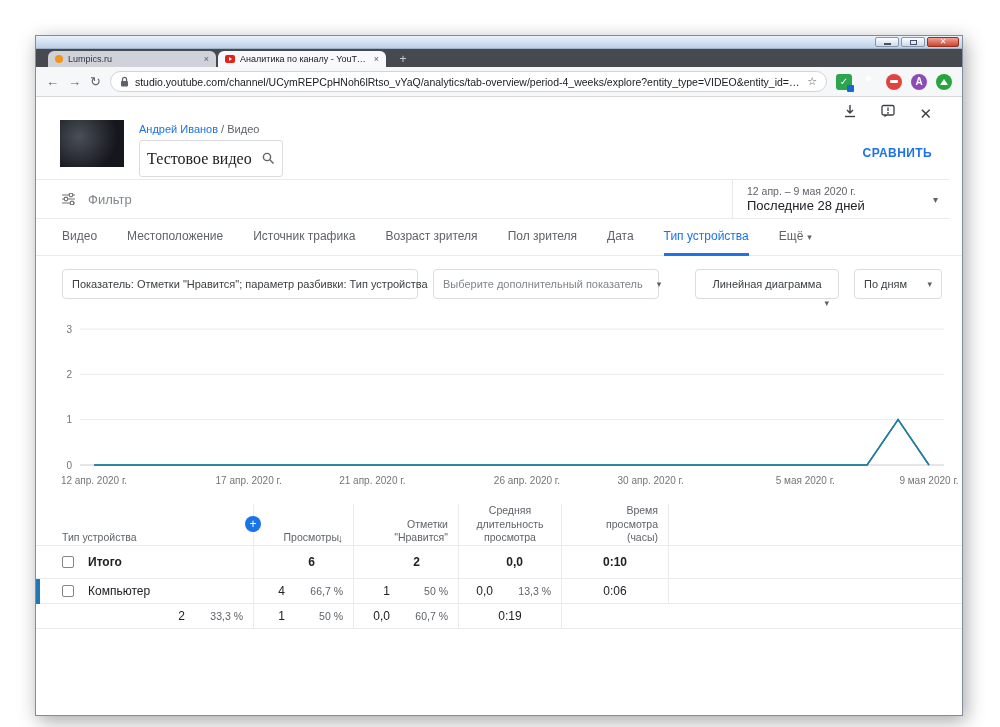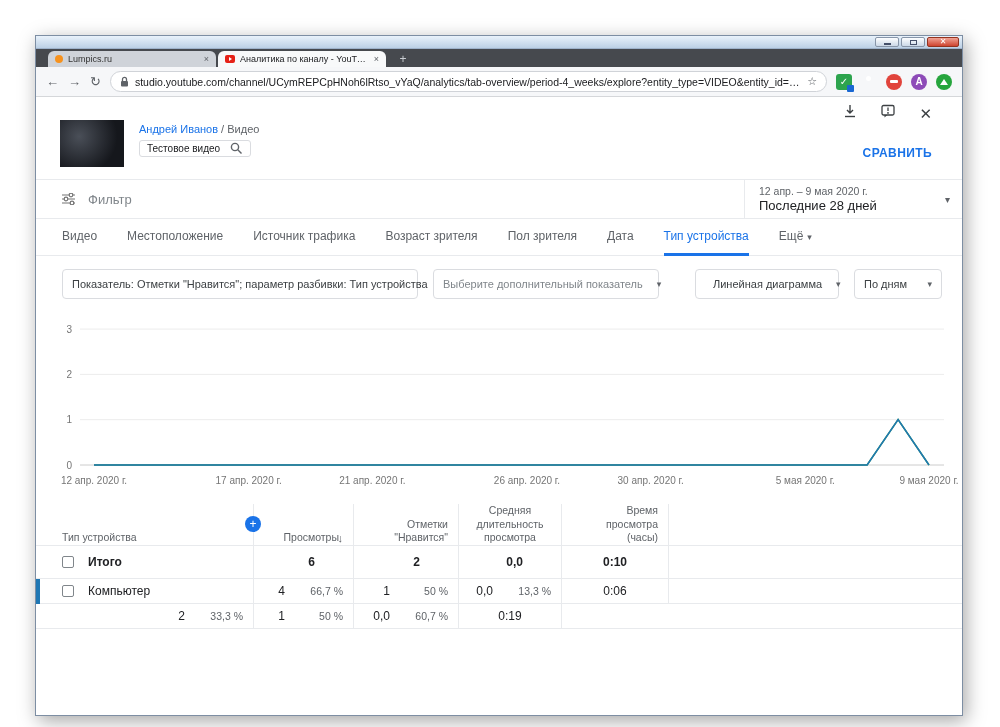--- a/index.html
+++ b/index.html
@@ -59,45 +59,45 @@
   .page{position:relative;height:617px;background:#fff;color:#202124;}
 
   .yt-actions{position:absolute;top:7px;right:30px;display:flex;gap:24px;align-items:center;}
   .yt-close{font-size:15px;color:#3c4043;line-height:1;}
 
   .yt-header{position:absolute;top:23px;left:24px;display:flex;gap:15px;}
   .thumb{width:64px;height:47px;background:radial-gradient(circle at 30% 35%, #4a4f58, #15171c 70%);}
   .crumbs{font-size:11px;margin-top:3px;white-space:nowrap;}
   .crumb-link{color:#1a73e8;}
   .crumb-rest{color:#5f6368;}
-  .title-box{margin-top:5px;border:1px solid #dadce0;border-radius:3px;height:17px;display:inline-flex;
-    align-items:center;gap:10px;padding:0 7px;font-size:10px;color:#202124;white-space:nowrap;}
+  .title-box{margin-top:5px;border:1px solid #dadce0;border-radius:3px;height:37px;display:inline-flex;
+    align-items:center;gap:10px;padding:0 7px;font-size:16px;color:#202124;white-space:nowrap;font-family:Liberation Serif, serif;}
   .compare{position:absolute;top:49px;right:30px;font-size:12px;font-weight:bold;color:#1a73e8;letter-spacing:.4px;}
 
-  .filter-bar{position:absolute;top:82px;left:0;right:0;height:40px;border-top:1px solid #e8eaed;
+  .filter-bar{position:absolute;top:82px;left:0;right:12px;height:40px;border-top:1px solid #e8eaed;
     border-bottom:1px solid #e8eaed;display:flex;align-items:stretch;}
   .filter-left{display:flex;align-items:center;gap:12px;padding-left:26px;color:#80868b;font-size:13px;flex:1;}
   .daterange{width:218px;border-left:1px solid #e8eaed;padding:5px 14px 0 14px;position:relative;}
   .dr-range{font-size:10.5px;color:#5f6368;}
   .dr-period{font-size:13px;color:#202124;margin-top:1px;}
   .dr-caret{position:absolute;right:12px;top:14px;color:#5f6368;font-size:10px;}
 
   .yt-tabs{position:absolute;top:122px;left:0;right:0;height:37px;border-bottom:1px solid #e8eaed;
     display:flex;gap:30px;padding-left:26px;font-size:12px;color:#5f6368;}
   .yt-tab{line-height:35px;height:37px;white-space:nowrap;}
   .yt-tab.active{color:#1a73e8;border-bottom:3px solid #1a73e8;}
   .yt-tab .caret{font-size:9px;margin-left:4px;}
 
   .controls{position:absolute;top:172px;left:26px;right:20px;display:flex;gap:15px;align-items:center;}
   .sel{height:30px;border:1px solid #dadce0;border-radius:4px;display:flex;align-items:center;
     padding:0 9px;font-size:11px;color:#3c4043;gap:8px;white-space:nowrap;background:#fff;}
   .sel .caret{color:#5f6368;font-size:9px;margin-left:auto;padding-left:6px;}
   .sel1{width:356px;}
   .sel2{width:226px;color:#80868b;}
-  .sel3{margin-left:auto;width:144px;}
+  .sel3{margin-left:auto;width:144px;flex-direction:column;}
   .sel4{width:88px;}
 
   .chart-wrap{position:absolute;top:215px;left:0;right:0;height:185px;}
 
   
   .table{position:absolute;top:407px;left:0;right:0;}
   .tr{display:grid;grid-template-columns:218px 100px 105px 103px 107px 1fr;border-bottom:1px solid #e8eaed;position:relative;}
   .tr.thead{height:42px;}
   .tr.total{height:33px;}
   .tr.row{height:25px;}

